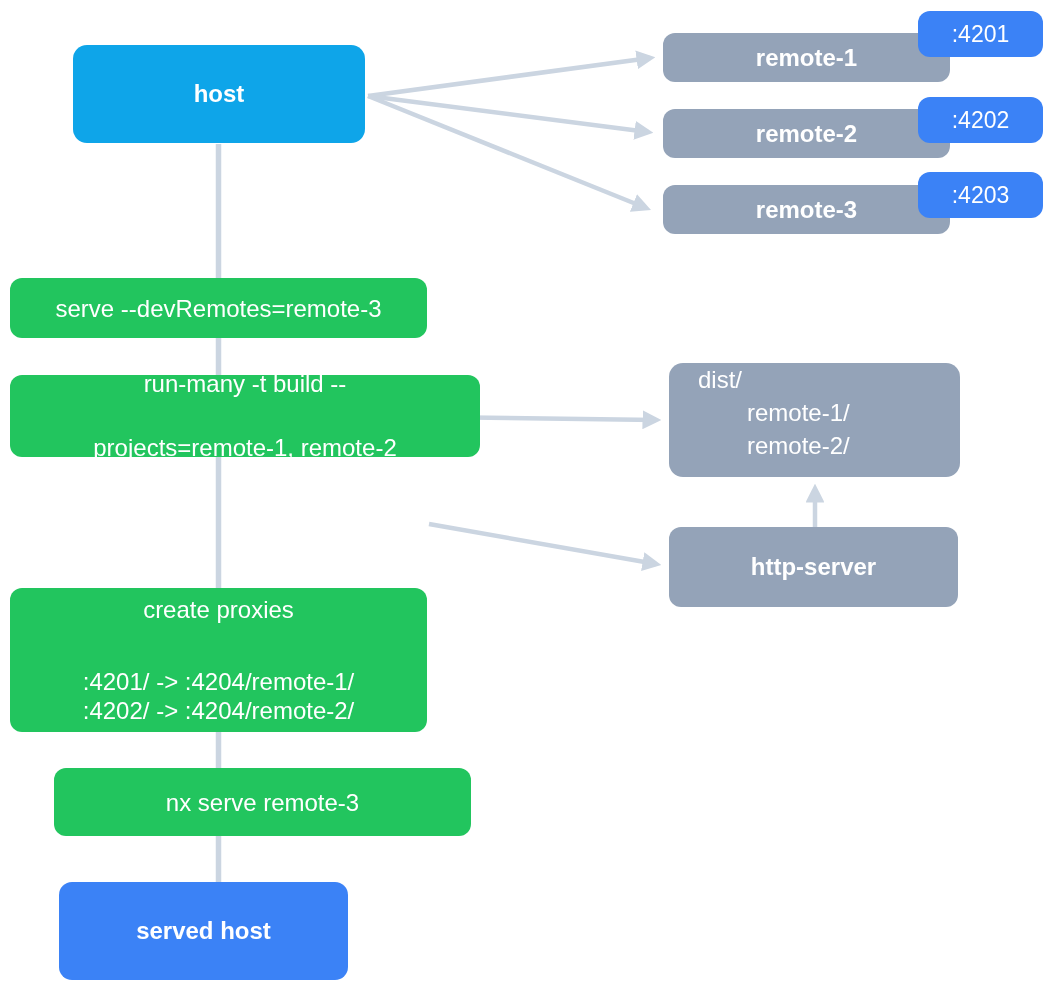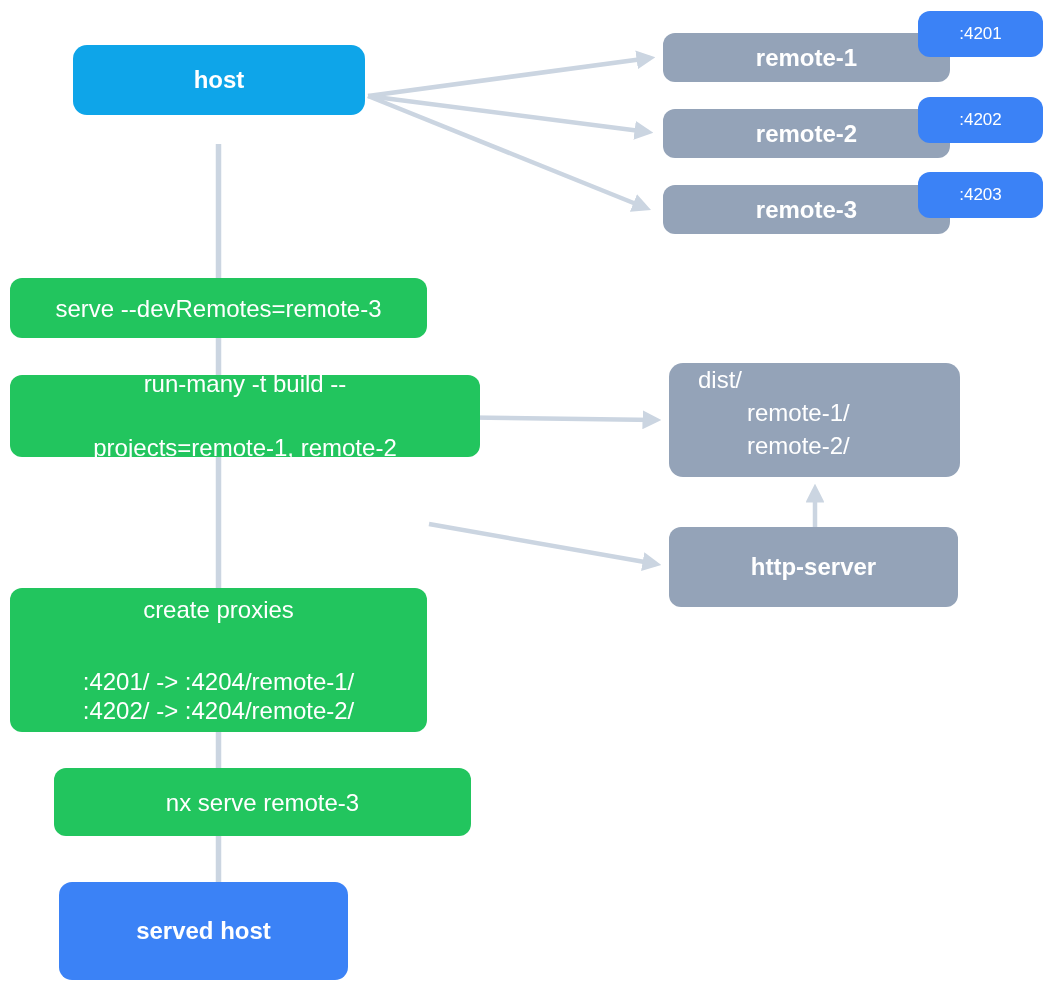--- a/index.html
+++ b/index.html
@@ -53,21 +53,21 @@
     font-weight: 700;
   }
   .remote-node {
     background: var(--remote-gray, #94a3b8);
     border-radius: 12px;
     font-weight: 700;
   }
   .badge {
     background: var(--accent-blue, #3b82f6);
     border-radius: 12px;
-    font-size: 17px;
+    font-size: 23px;
     z-index: 3;
   }
   .step {
     background: var(--action-green, #22c55e);
     border-radius: 12px;
     flex-direction: column;
   }
   .step .line { line-height: 29px; min-height: 29px; }
   .step .line.lh34 { line-height: 34px; min-height: 34px; }
   .step .line.gap { height: 43px; min-height: 43px; }
@@ -104,21 +104,21 @@
 
     <line class="edge thin" x1="368" y1="96" x2="650" y2="58" marker-end="url(#arrowhead)"></line>
     <line class="edge thin" x1="368" y1="96" x2="648" y2="132" marker-end="url(#arrowhead)"></line>
     <line class="edge thin" x1="368" y1="96" x2="646" y2="208" marker-end="url(#arrowhead)"></line>
 
     <line class="edge thin" x1="429" y1="417" x2="656" y2="420" marker-end="url(#arrowhead)"></line>
     <line class="edge thin" x1="429" y1="524" x2="656" y2="564" marker-end="url(#arrowhead)"></line>
     <line class="edge thin" x1="815" y1="527" x2="815" y2="489" marker-end="url(#arrowhead)"></line>
   </svg>
 
-  <div class="node host-node" style="left:73px; top:45px; width:292px; height:70px;">
+  <div class="node host-node" style="left:73px; top:45px; width:292px; height:98px;">
     <span>host</span>
   </div>
 
   <div class="node remote-node" style="left:663px; top:33px; width:287px; height:49px;">
     <span>remote-1</span>
   </div>
   <div class="node badge" style="left:918px; top:11px; width:125px; height:46px;">
     <span>:4201</span>
   </div>
 

